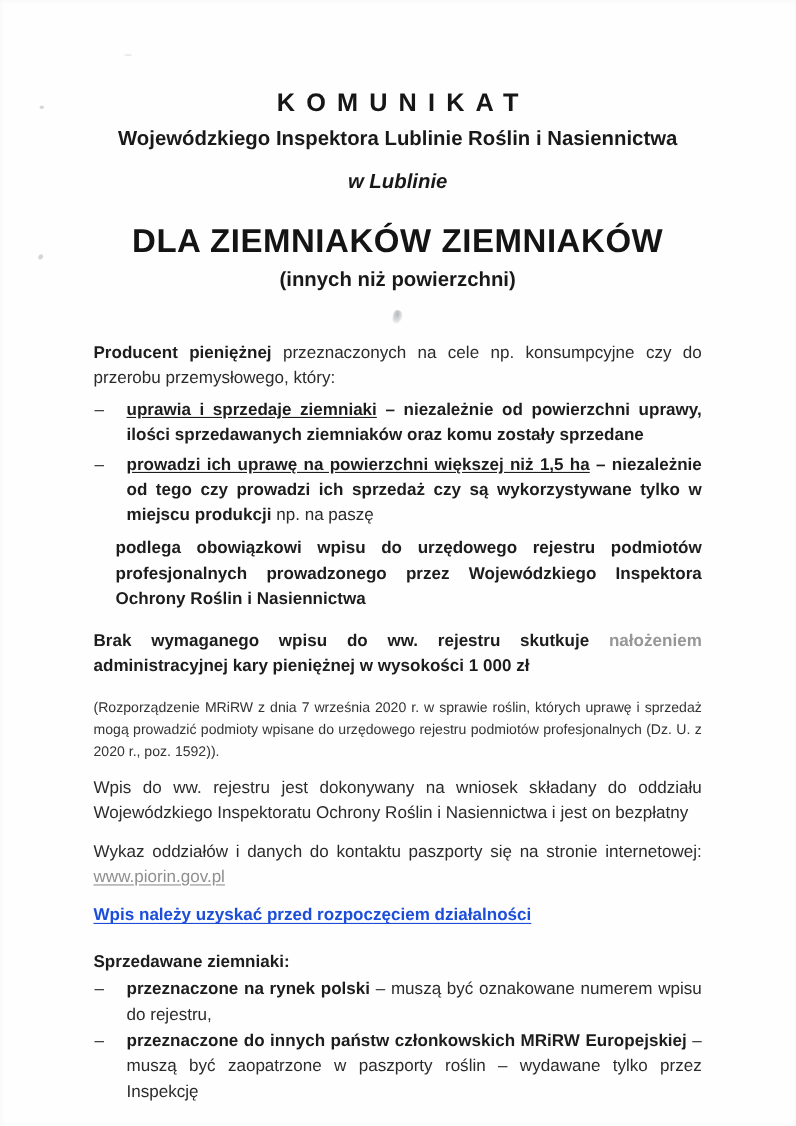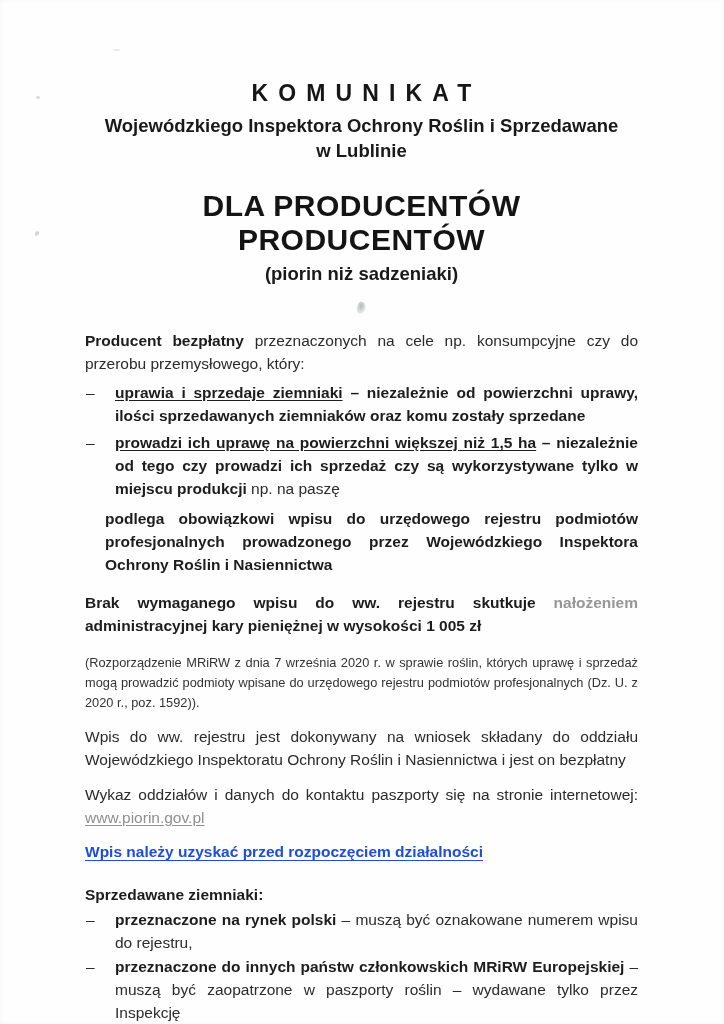--- a/index.html
+++ b/index.html
@@ -31,21 +31,21 @@
     text-indent: 0.44em;
     color: #161616;
   }
   .org-line {
     margin-top: 8px;
     text-align: center;
     font-size: 18.5px;
     font-weight: bold;
     color: #191919;
   }
-  .org-line2 { margin-top: 3px; }
+  .org-line2 { margin-top: 17px; font-style: italic; }
   .doc-title {
     margin-top: 27px;
     text-align: center;
     font-size: 30px;
     font-weight: bold;
     letter-spacing: 0.5px;
     color: #141414;
   }
   .doc-subtitle {
     margin-top: 6px;
@@ -116,41 +116,41 @@
 
 <div class="page">
 
   <div class="speck speck-a"></div>
   <div class="speck speck-b"></div>
   <div class="speck speck-c"></div>
 
   <div class="content">
 
     <div class="kicker">KOMUNIKAT</div>
-    <div class="org-line">Wojewódzkiego Inspektora Ochrony Roślin i Sprzedawane</div>
+    <div class="org-line">Wojewódzkiego Inspektora Lublinie Roślin i Nasiennictwa</div>
     <div class="org-line org-line2">w Lublinie</div>
-    <div class="doc-title">DLA PRODUCENTÓW PRODUCENTÓW</div>
-    <div class="doc-subtitle">(piorin niż sadzeniaki)</div>
+    <div class="doc-title">DLA ZIEMNIAKÓW ZIEMNIAKÓW</div>
+    <div class="doc-subtitle">(innych niż powierzchni)</div>
 
     <div class="smudge"></div>
 
-    <p class="para p-intro"><span class="b">Producent bezpłatny </span><span>przeznaczonych na cele np. konsumpcyjne czy do przerobu przemysłowego, który:</span></p>
+    <p class="para p-intro"><span class="b">Producent pieniężnej </span><span>przeznaczonych na cele np. konsumpcyjne czy do przerobu przemysłowego, który:</span></p>
 
     <div class="bullet-list">
       <div class="bullet">
         <span class="dash">–</span><span class="b u">uprawia i sprzedaje ziemniaki</span><span class="b"> – niezależnie od powierzchni uprawy, ilości sprzedawanych ziemniaków oraz komu zostały sprzedane</span>
       </div>
       <div class="bullet">
         <span class="dash">–</span><span class="b u">prowadzi ich uprawę na powierzchni większej niż 1,5 ha</span><span class="b"> – niezależnie od tego czy prowadzi ich sprzedaż czy są wykorzystywane tylko w miejscu produkcji</span><span> np. na paszę</span>
       </div>
     </div>
 
     <p class="para p-podlega">podlega obowiązkowi wpisu do urzędowego rejestru podmiotów profesjonalnych prowadzonego przez Wojewódzkiego Inspektora Ochrony Roślin i Nasiennictwa</p>
 
-    <p class="para p-brak"><span>Brak wymaganego wpisu do ww. rejestru skutkuje </span><span class="faded">nałożeniem</span><span> administracyjnej kary pieniężnej w wysokości 1 005 zł</span></p>
+    <p class="para p-brak"><span>Brak wymaganego wpisu do ww. rejestru skutkuje </span><span class="faded">nałożeniem</span><span> administracyjnej kary pieniężnej w wysokości 1 000 zł</span></p>
 
     <p class="para p-rozp">(Rozporządzenie MRiRW z dnia 7 września 2020 r. w sprawie roślin, których uprawę i sprzedaż mogą prowadzić podmioty wpisane do urzędowego rejestru podmiotów profesjonalnych (Dz. U. z 2020 r., poz. 1592)).</p>
 
     <p class="para p-wpisdo">Wpis do ww. rejestru jest dokonywany na wniosek składany do oddziału Wojewódzkiego Inspektoratu Ochrony Roślin i Nasiennictwa i jest on bezpłatny</p>
 
     <p class="para p-wykaz"><span>Wykaz oddziałów i danych do kontaktu paszporty się na stronie internetowej: </span><span class="link-gray">www.piorin.gov.pl</span></p>
 
     <p class="para p-uzyskac">Wpis należy uzyskać przed rozpoczęciem działalności</p>
 
     <p class="para p-sprzed">Sprzedawane ziemniaki:</p>

